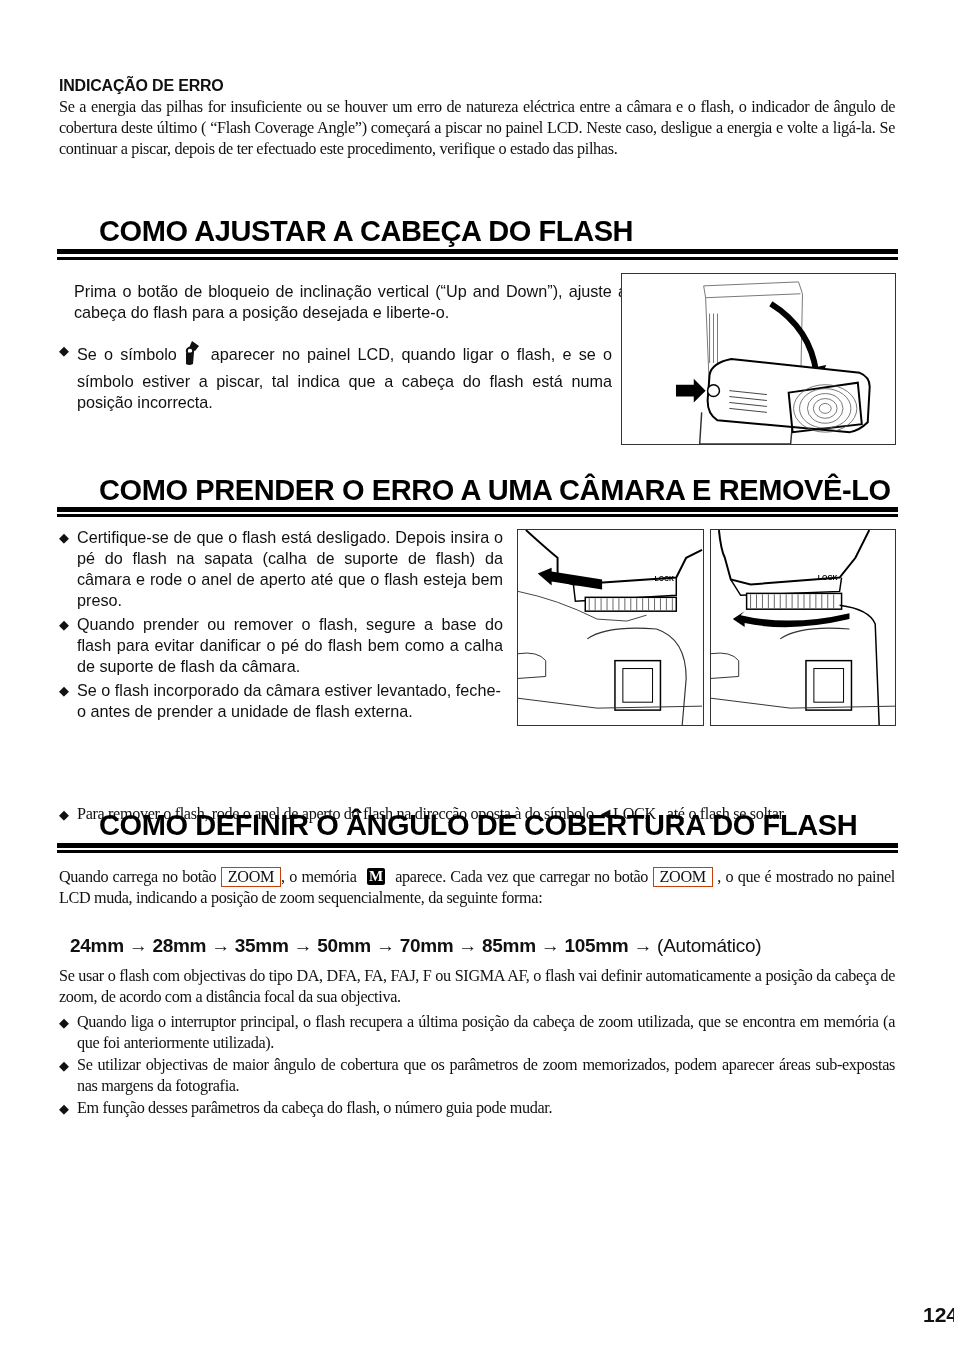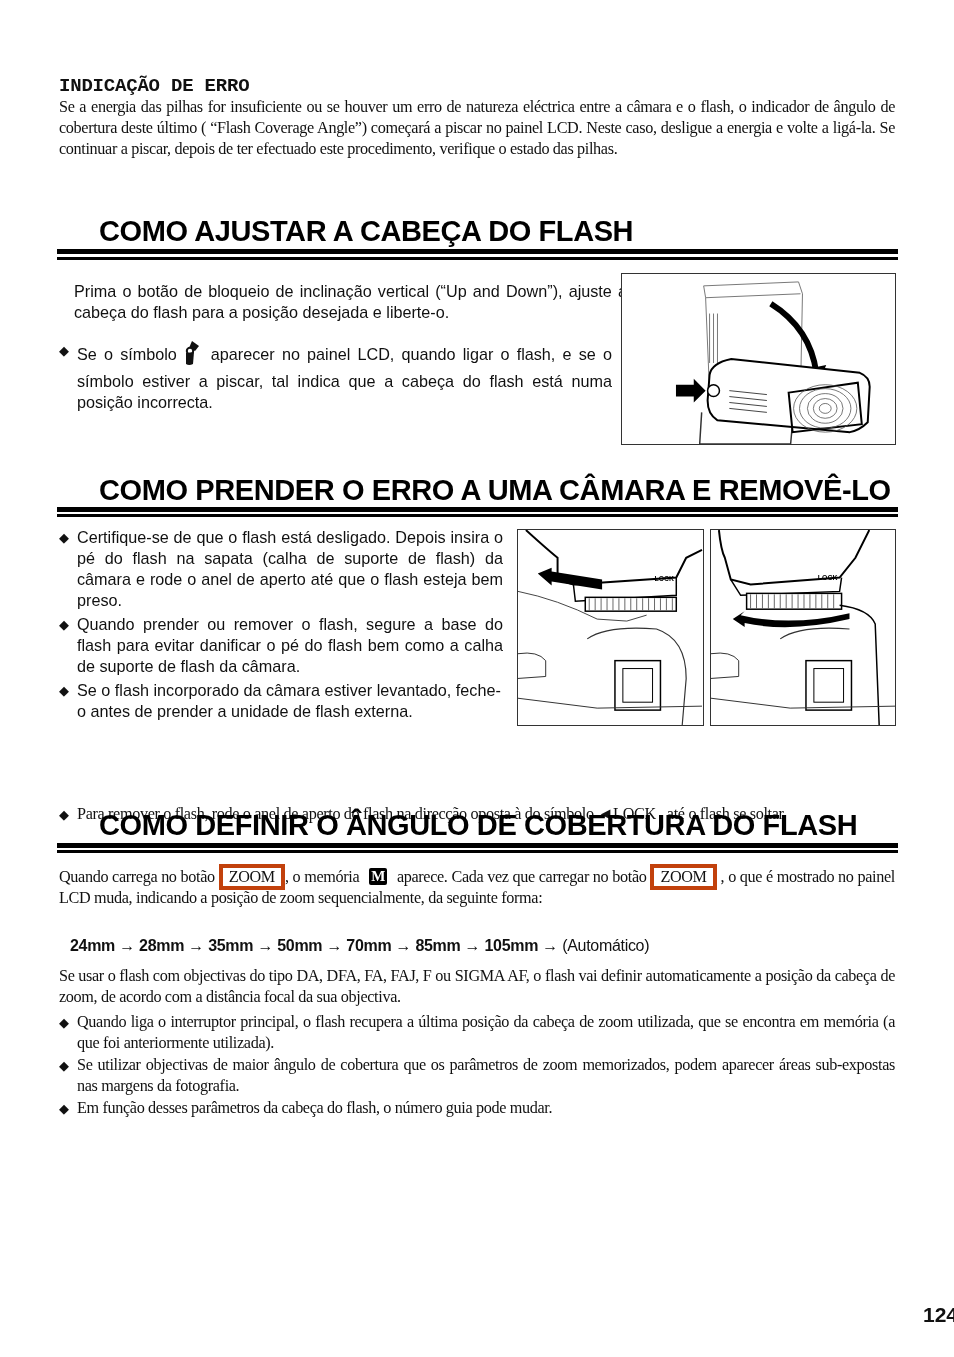--- a/index.html
+++ b/index.html
@@ -12,23 +12,22 @@
     }
     .abs { position: absolute; }
     .p {
       font-size: 16.2px;
       line-height: 21px;
       text-align: justify;
       color: #111;
     }
     .narrow { letter-spacing: -0.35px; font-family: Liberation Serif, serif; }
     .err-title {
-      font-weight: bold; font-size: 19px; line-height: 20px;
+      font-weight: bold; font-size: 16px; line-height: 20px;
       letter-spacing: -0.2px;
-      font-family: Liberation Mono, monospace;
     }
     .h2 {
       font-weight: bold;
       font-size: 29px;
       line-height: 32px;
       letter-spacing: -0.4px;
       color: #000;
       white-space: nowrap;
       margin-left: 41px;
     }
@@ -43,37 +42,37 @@
       font-size: 13px; line-height: 21px;
     }
     .figure {
       position: absolute;
       border: 1.2px solid #333;
       background: #fff;
       overflow: hidden;
     }
     .figure svg { display: block; width: 100%; height: 100%; }
     .boxed {
-      border: 4px solid #c2410c;
+      border: 1px solid #c2410c;
       padding: 0 6px;
       margin-top: 17px;
     }
     .m-sym {
       display: inline-block;
       background: #000; color: #fff;
       font-weight: bold;
       font-size: 15px; line-height: 17px;
       padding: 0 2px;
       border-radius: 2px;
       margin: 0 6px;
       vertical-align: 1px;
     }
     .head-sym { display: inline-block; vertical-align: -6px; margin: 0 10px 0 6px; }
     .zoom-seq {
-      font-size: 16px; line-height: 22px; letter-spacing: -0.3px;
+      font-size: 19px; line-height: 22px; letter-spacing: -0.3px;
     }
     .zoom-seq b { font-weight: bold; }
     .page-num {
       font-weight: bold; font-size: 21px; line-height: 24px;
     }
   </style>
 </head>
 <body>
 
 <div class="abs err-title" style="left:59px; top:76px;">INDICAÇÃO DE ERRO</div>

